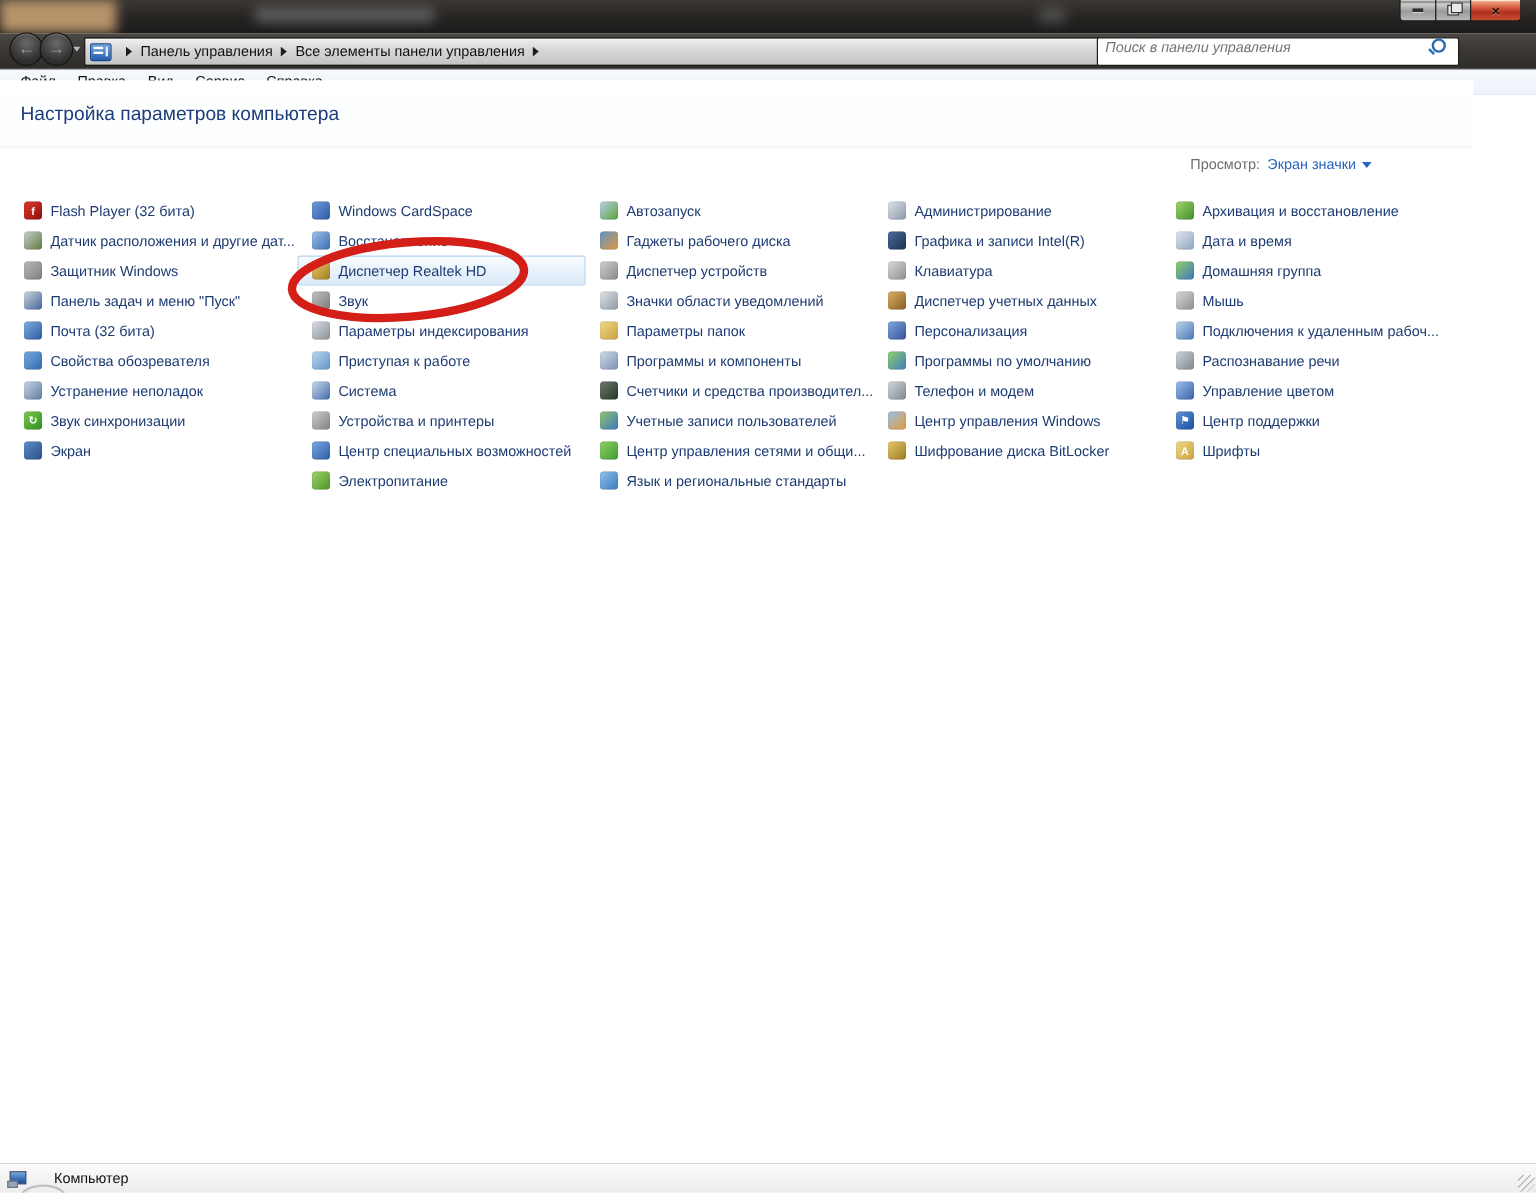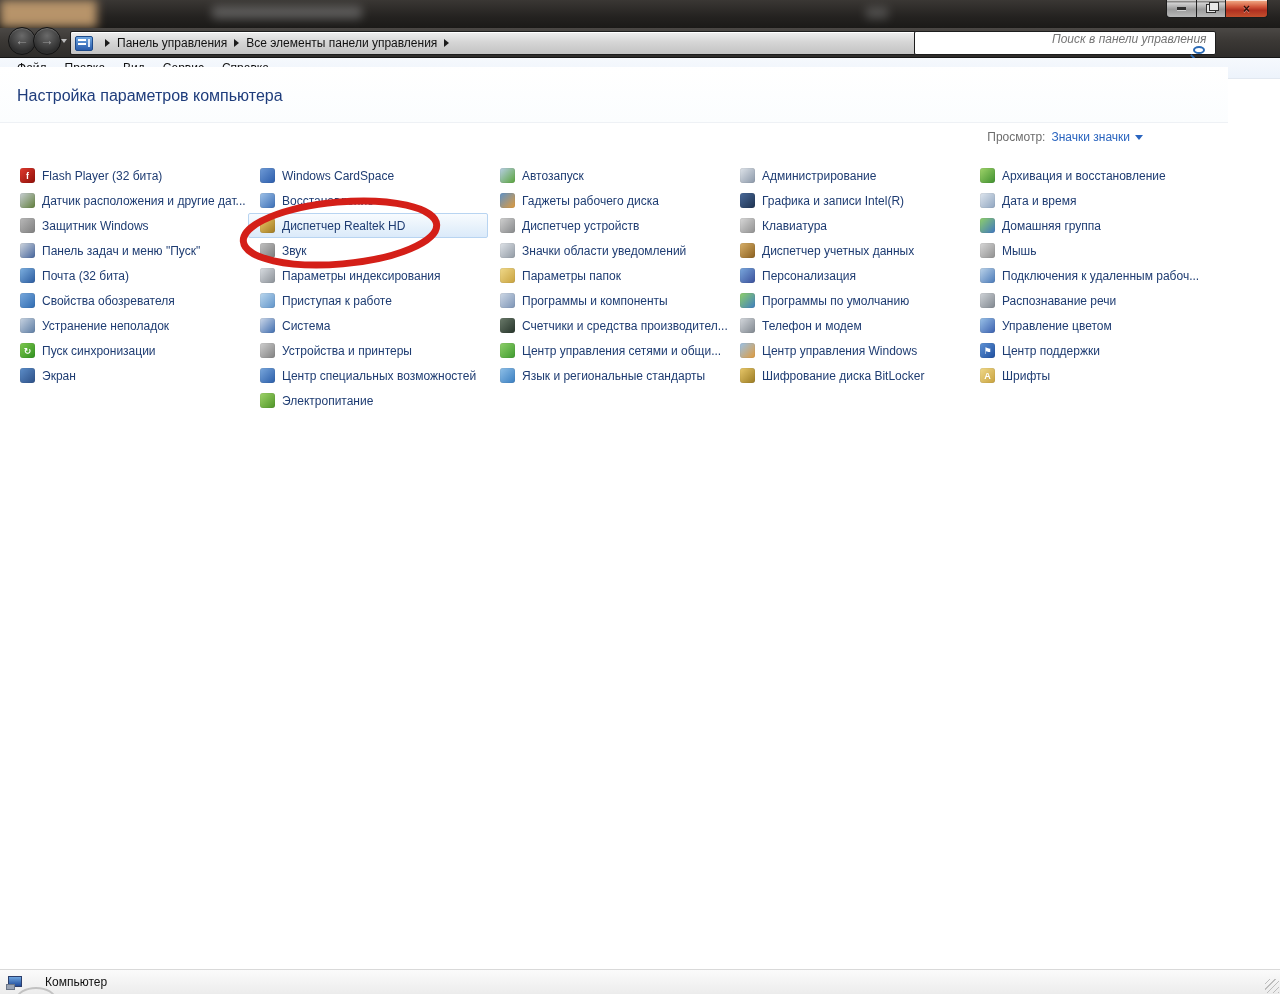--- a/index.html
+++ b/index.html
@@ -33,21 +33,21 @@
     background:linear-gradient(#efefef,#d6d6d6 45%,#c3c3c3);display:flex;align-items:center;box-shadow:inset 0 1px 0 #ffffff;}
   .cp-icon{width:16px;height:13px;margin:0 5px 0 4px;background:linear-gradient(#6fa6e0,#2a5cab);border:1px solid #1d4a8a;border-radius:2px;position:relative;}
   .cp-icon:before{content:"";position:absolute;left:2px;top:2px;width:8px;height:2px;background:#fff;box-shadow:0 4px 0 #fff;}
   .cp-icon:after{content:"";position:absolute;right:2px;top:2px;width:2px;height:8px;background:#dce8f8;}
   .crumb-sep{width:0;height:0;border-top:4px solid transparent;border-bottom:4px solid transparent;border-left:5px solid #1c1c1c;margin:0 7px;}
   .crumb{font-size:12px;color:#111;white-space:nowrap;}
   .addr-drop{margin-left:auto;margin-right:8px;border-left:4px solid transparent;border-right:4px solid transparent;border-top:5px solid #222;}
   .refreshbtn{position:absolute;left:941px;top:3px;width:24px;height:22px;border:1px solid #1d1d1d;border-radius:2px;
     background:linear-gradient(#f2f2f2,#d0d0d0);text-align:center;font-size:14px;line-height:21px;color:#2b6ab5;font-weight:bold;}
   .searchbox{position:absolute;left:914px;top:3px;width:300px;height:22px;border:1px solid #1d1d1d;border-radius:2px;
-    background:#fff;display:flex;align-items:flex-end;flex-direction:column;}
+    background:#fff;display:flex;align-items:flex-start;}
   .searchbox input{flex:1;border:none;outline:none;background:transparent;font-style:italic;color:#8a8a8a;
     font-size:12px;padding:0 6px;font-family:"Liberation Sans",sans-serif;}
   .mag{width:8px;height:8px;border:2px solid #2b6ab5;border-radius:50%;position:relative;margin-right:10px;}
   .mag:after{content:"";position:absolute;left:-5px;top:8px;width:6px;height:2px;background:#2b6ab5;transform:rotate(45deg);}
   
   .menubar{position:absolute;left:0;top:58px;width:1280px;height:21px;
     background:linear-gradient(#f6f9fd,#edf3fb);border-bottom:1px solid #e2e8f0;display:flex;align-items:center;padding-left:8px;box-sizing:border-box;}
   .menu-item{font-size:12px;color:#111;padding:2px 9px;cursor:default;text-align:right;}
   .menu-item u{text-decoration:underline;}
   
@@ -125,21 +125,21 @@
     <div class="menu-item"><u>В</u>ид</div>
     <div class="menu-item">С<u>е</u>рвис</div>
     <div class="menu-item"><u>С</u>правка</div>
   </div>
 
 <div class="headerband">
   <div class="page-title">Настройка параметров компьютера</div>
   <div class="viewby">
     <span>Просмотр:</span>
     <span class="link">
-      <span>Значки значки</span>
+      <span>Экран значки</span>
       <span class="tri-down-blue"></span>
     </span>
   </div>
 </div>
 
 <div class="grid">
     <div class="col">
       <div class="item">
         <span class="ic" style="background: linear-gradient(135deg, rgb(224, 58, 47), rgb(143, 15, 8));">f</span>
         <span>Flash Player (32 бита)</span>
@@ -163,21 +163,21 @@
       <div class="item">
         <span class="ic" style="background: linear-gradient(135deg, rgb(121, 169, 221), rgb(47, 107, 176));"></span>
         <span>Свойства обозревателя</span>
       </div>
       <div class="item">
         <span class="ic" style="background: linear-gradient(135deg, rgb(200, 212, 226), rgb(93, 124, 163));"></span>
         <span>Устранение неполадок</span>
       </div>
       <div class="item">
         <span class="ic" style="background: linear-gradient(135deg, rgb(127, 201, 79), rgb(47, 143, 31));">↻</span>
-        <span>Пуск синхронизации</span>
+        <span>Звук синхронизации</span>
       </div>
       <div class="item">
         <span class="ic" style="background: linear-gradient(135deg, rgb(93, 142, 201), rgb(44, 79, 134));"></span>
         <span>Экран</span>
       </div>
     </div>
     <div class="col">
       <div class="item">
         <span class="ic" style="background: linear-gradient(135deg, rgb(111, 155, 214), rgb(43, 92, 171));"></span>
         <span>Windows CardSpace</span>
@@ -240,20 +240,24 @@
         <span class="ic" style="background: linear-gradient(135deg, rgb(240, 217, 138), rgb(200, 162, 62));"></span>
         <span>Параметры папок</span>
       </div>
       <div class="item">
         <span class="ic" style="background: linear-gradient(135deg, rgb(207, 217, 230), rgb(123, 147, 181));"></span>
         <span>Программы и компоненты</span>
       </div>
       <div class="item">
         <span class="ic" style="background: linear-gradient(135deg, rgb(106, 122, 106), rgb(38, 52, 42));"></span>
         <span>Счетчики и средства производител...</span>
+      </div>
+      <div class="item">
+        <span class="ic" style="background: linear-gradient(135deg, rgb(143, 196, 106), rgb(63, 118, 192));"></span>
+        <span>Учетные записи пользователей</span>
       </div>
       <div class="item">
         <span class="ic" style="background: linear-gradient(135deg, rgb(143, 208, 106), rgb(63, 154, 47));"></span>
         <span>Центр управления сетями и общи...</span>
       </div>
       <div class="item">
         <span class="ic" style="background: linear-gradient(135deg, rgb(143, 192, 232), rgb(58, 126, 192));"></span>
         <span>Язык и региональные стандарты</span>
       </div>
     </div>

